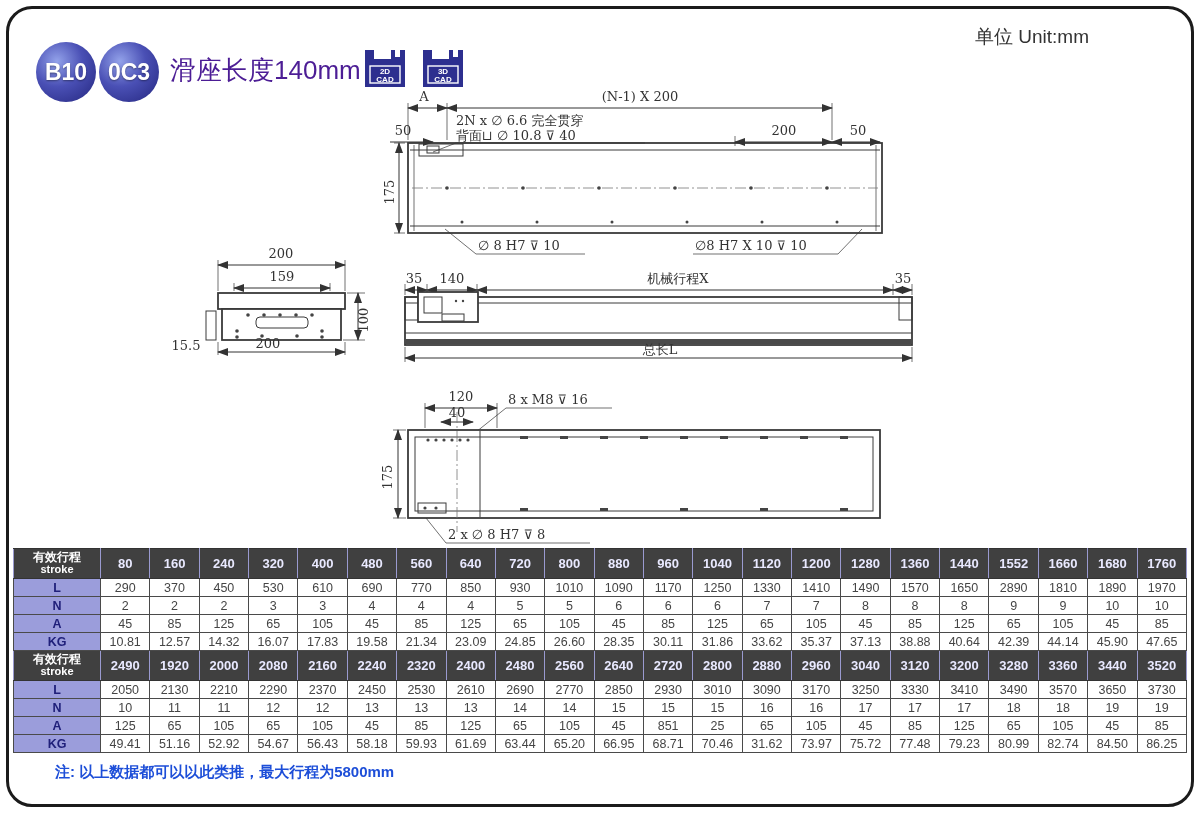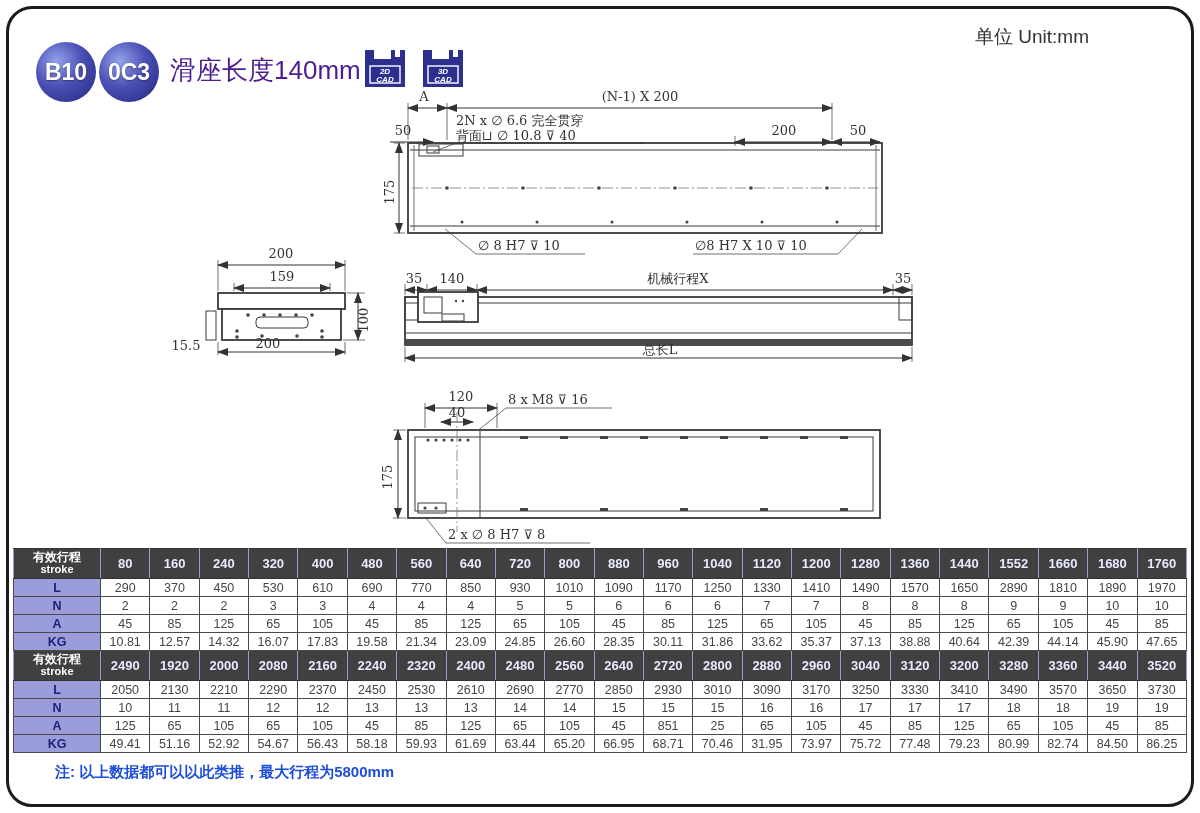--- a/index.html
+++ b/index.html
@@ -5,21 +5,21 @@
   html,body{margin:0;padding:0;}
   body{width:1200px;height:813px;background:#fff;font-family:"Liberation Sans",sans-serif;position:relative;overflow:hidden;}
   .page-border{position:absolute;inset:6px;border:3px solid #1b1b1b;border-radius:26px;pointer-events:none;}
   
   .badge{position:absolute;width:60px;height:60px;border-radius:50%;color:#fff;font-weight:bold;
          font-size:23px;display:flex;align-items:center;justify-content:center;
          background:radial-gradient(circle at 35% 32%,#93a2ea 0%,#4a50b5 45%,#23257d 100%);
          text-shadow:0 1px 2px rgba(0,0,0,.4);}
   .subtitle{position:absolute;left:170px;top:53px;font-size:26px;color:#4c1d95;font-weight:500;}
   .unit{position:absolute;left:975px;top:24px;font-size:19px;color:#333;}
-  .cadicon{position:absolute;width:44px;height:42px;cursor:pointer;font-style:italic;}
+  .cadicon{position:absolute;width:44px;height:42px;cursor:pointer;}
   
   svg text{font-family:"DejaVu Serif","Liberation Serif",serif;fill:#333;}
   .dim{font-size:13px;}
   .dimcjk{font-size:13px;}
   .dln{stroke:#333;stroke-width:1;fill:none;}
   .ext{stroke:#333;stroke-width:.7;fill:none;}
   .out{stroke:#3a3a3a;stroke-width:1.8;fill:#fff;}
   .in1{stroke:#3a3a3a;stroke-width:1;fill:none;}
   .cl{stroke:#777;stroke-width:.8;fill:none;stroke-dasharray:11 3 2 3;}
   
@@ -484,21 +484,21 @@
           <td>54.67</td>
           <td>56.43</td>
           <td>58.18</td>
           <td>59.93</td>
           <td>61.69</td>
           <td>63.44</td>
           <td>65.20</td>
           <td>66.95</td>
           <td>68.71</td>
           <td>70.46</td>
-          <td>31.95</td>
+          <td>31.62</td>
           <td>73.97</td>
           <td>75.72</td>
           <td>77.48</td>
           <td>79.23</td>
           <td>80.99</td>
           <td>82.74</td>
           <td>84.50</td>
           <td>86.25</td>
         </tr>
       </tbody>

